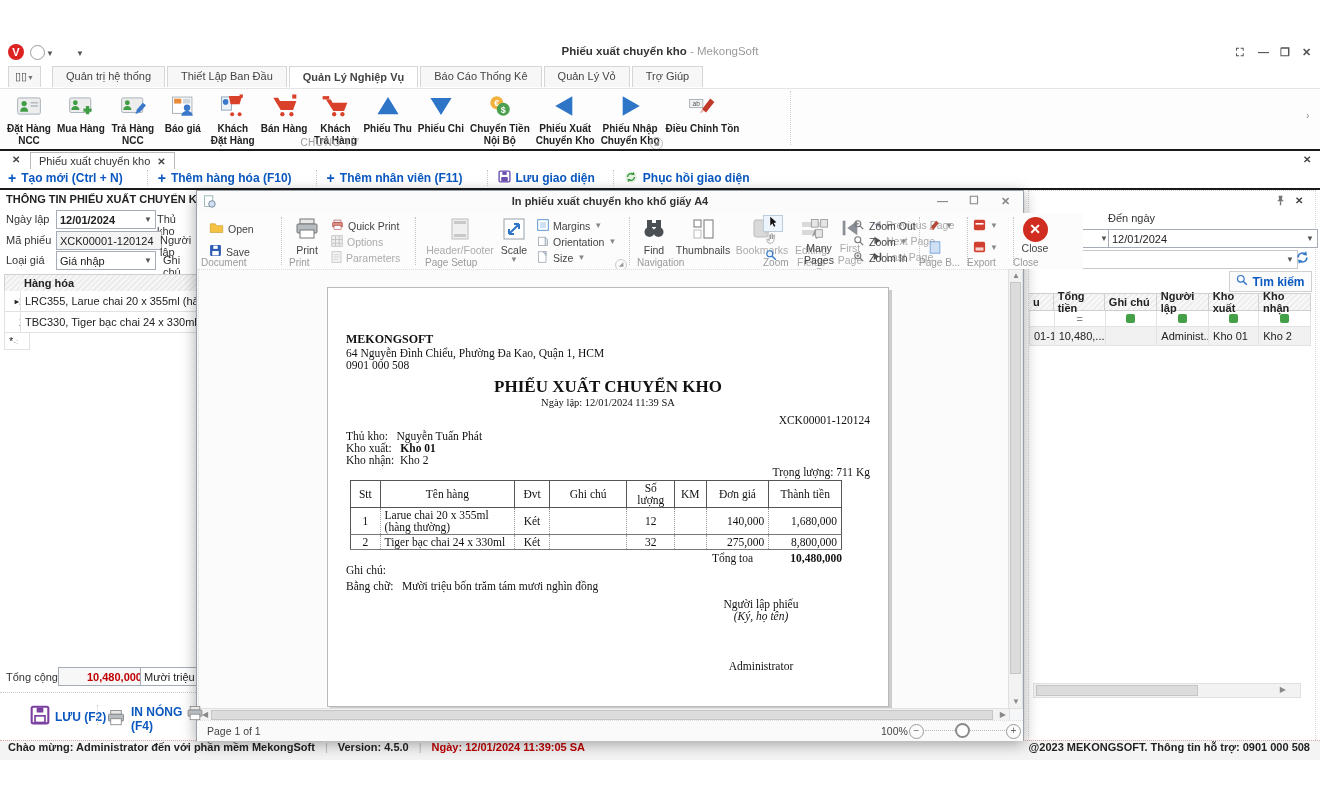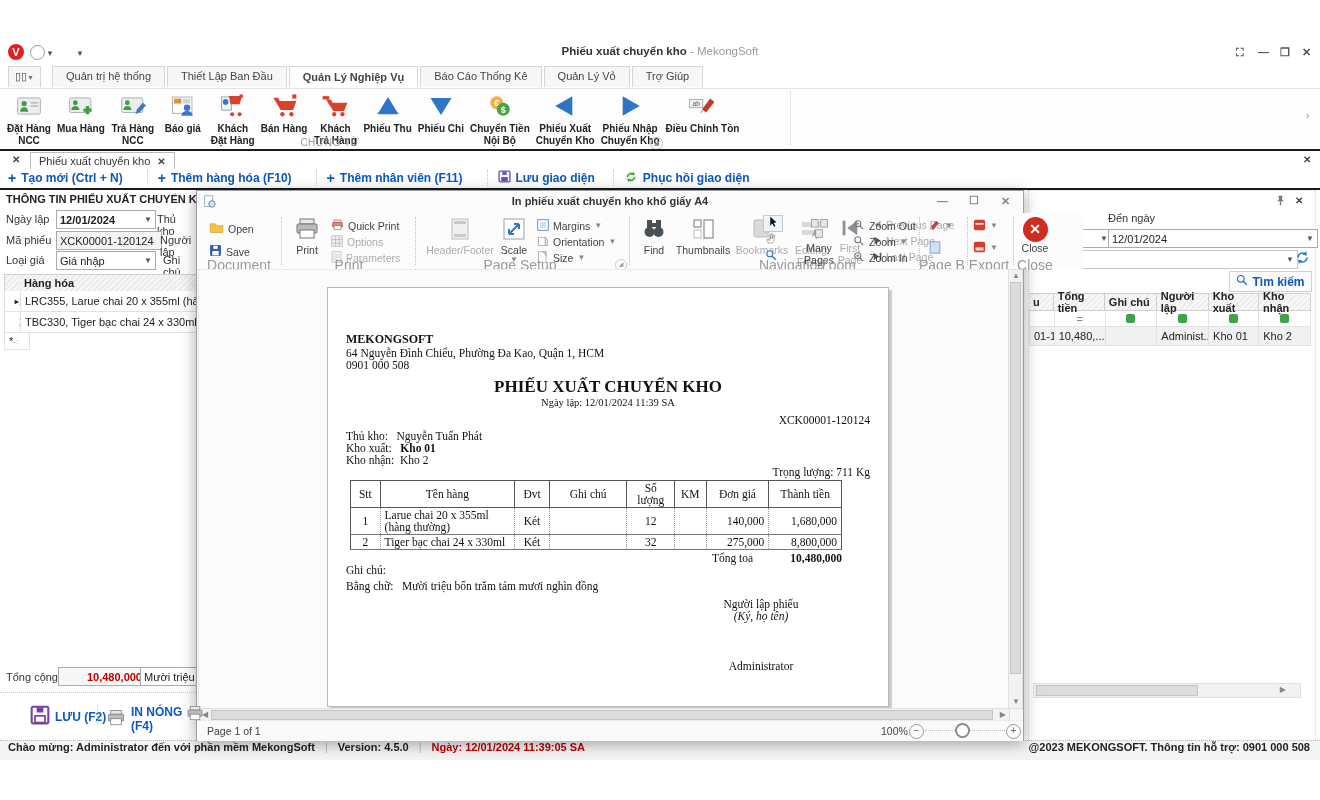--- a/index.html
+++ b/index.html
@@ -31,21 +31,21 @@
   .vsep{border-left:1px dotted #c9c9c9;height:16px}
   
   .flabel{font-size:11px;color:#333}
   .finput{border:1px solid #a5acb5;background:#fff;font-size:11px;display:flex;align-items:center;
           padding:0 3px;height:17px}
   .ddarrow{margin-left:auto;color:#555;font-size:8px}
   .gridhead{font-size:11px;font-weight:bold;color:#222;border:1px solid #d0d0d0;display:flex;align-items:center;padding:0 4px}
   .gridcell{font-size:11px;border:1px solid #e2e2e2;border-top:none;display:flex;align-items:center;padding:0 4px;background:#fff}
   
   .dialog{background:#f5f6f7;border:1px solid #9aa1a9;box-shadow:0 3px 14px rgba(0,0,0,.35)}
-  .dlg-group-label{font-size:14px;color:#9a9a9a;text-align:center}
+  .dlg-group-label{font-size:10px;color:#9a9a9a;text-align:left}
   .tbtn{display:flex;flex-direction:column;align-items:center;font-size:10.5px;color:#444;text-align:center;line-height:1.2}
   .tbtn.dis{color:#ababab}
   .tsmall{display:flex;align-items:center;gap:4px;font-size:10.5px;color:#444;white-space:nowrap}
   .tsmall.dis{color:#ababab}
   .dotsep{border-left:1px dotted #c4c4c4}
   
   .page{background:#fff;border:1px solid #b9b9b9;box-shadow:3px 3px 0 rgba(0,0,0,.18);
         font-family:"Liberation Serif",serif;font-size:11.5px;color:#111}
   .doc-table{border-collapse:collapse;font-size:11.5px;font-family:"Liberation Serif",serif}
   .doc-table th{border:1px solid #555;font-weight:normal;padding:1px 3px}

